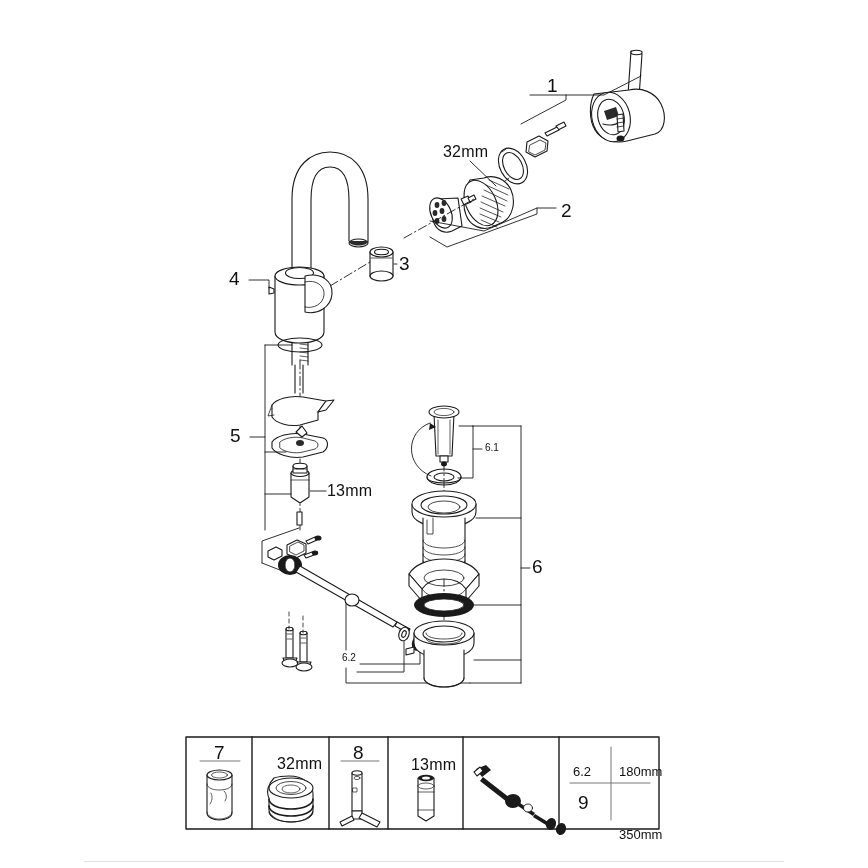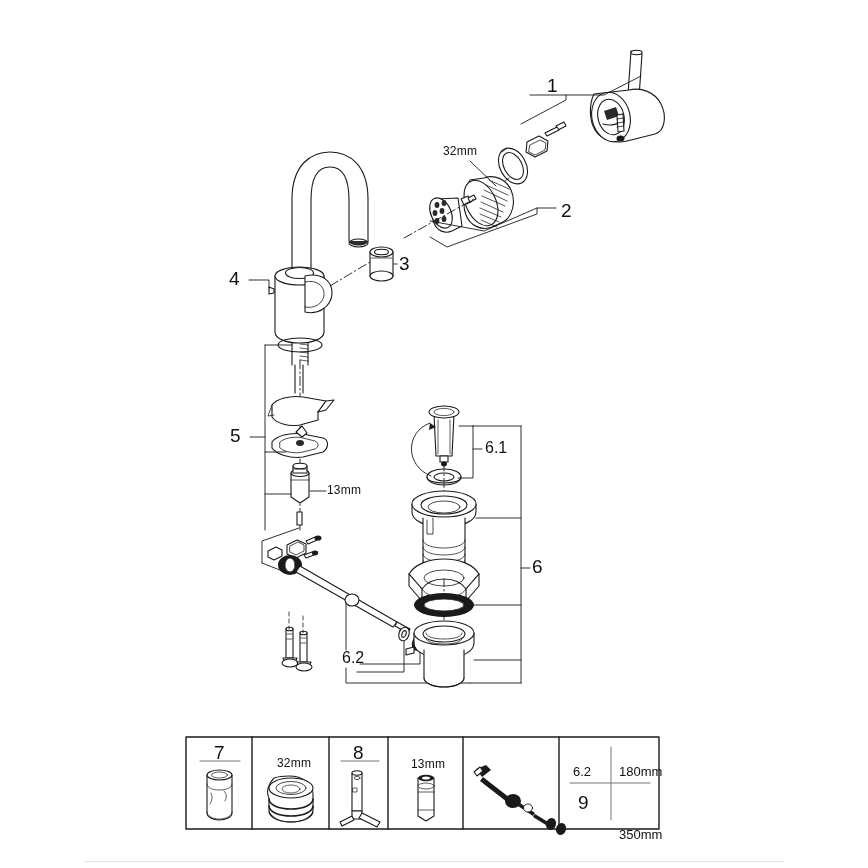--- a/index.html
+++ b/index.html
@@ -1,22 +1,22 @@
 <!DOCTYPE html>
 <html><head>
 <meta charset="utf-8">
 <style>
   html,body{margin:0;padding:0;background:#ffffff;}
   body{width:868px;height:868px;font-family:"Liberation Sans",sans-serif;color:#1a1a1a;}
   #sheet{position:relative;width:868px;height:868px;overflow:hidden;background:#fff;}
   #artboard{position:absolute;left:0;top:0;width:868px;height:868px;}
   .lbl{position:absolute;font-family:"Liberation Sans",sans-serif;color:#111;white-space:nowrap;}
   .callout{font-size:19px;line-height:19px;}
-  .callout-sm{font-size:16px;line-height:14px;}
-  .dim{font-size:12px;line-height:11px;letter-spacing:.2px;}
+  .callout-sm{font-size:10px;line-height:14px;}
+  .dim{font-size:16px;line-height:11px;letter-spacing:.2px;}
   .tbl-num{font-size:19px;line-height:19px;}
   .tbl-num-sm{font-size:13px;line-height:13px;}
   .tbl-dim{font-size:13px;line-height:13px;}
   .bottom-rule{position:absolute;left:84px;top:861px;width:700px;height:1px;background:#e3e3e3;}
 </style>
 </head>
 <body>
 
 <div id="sheet">
 

